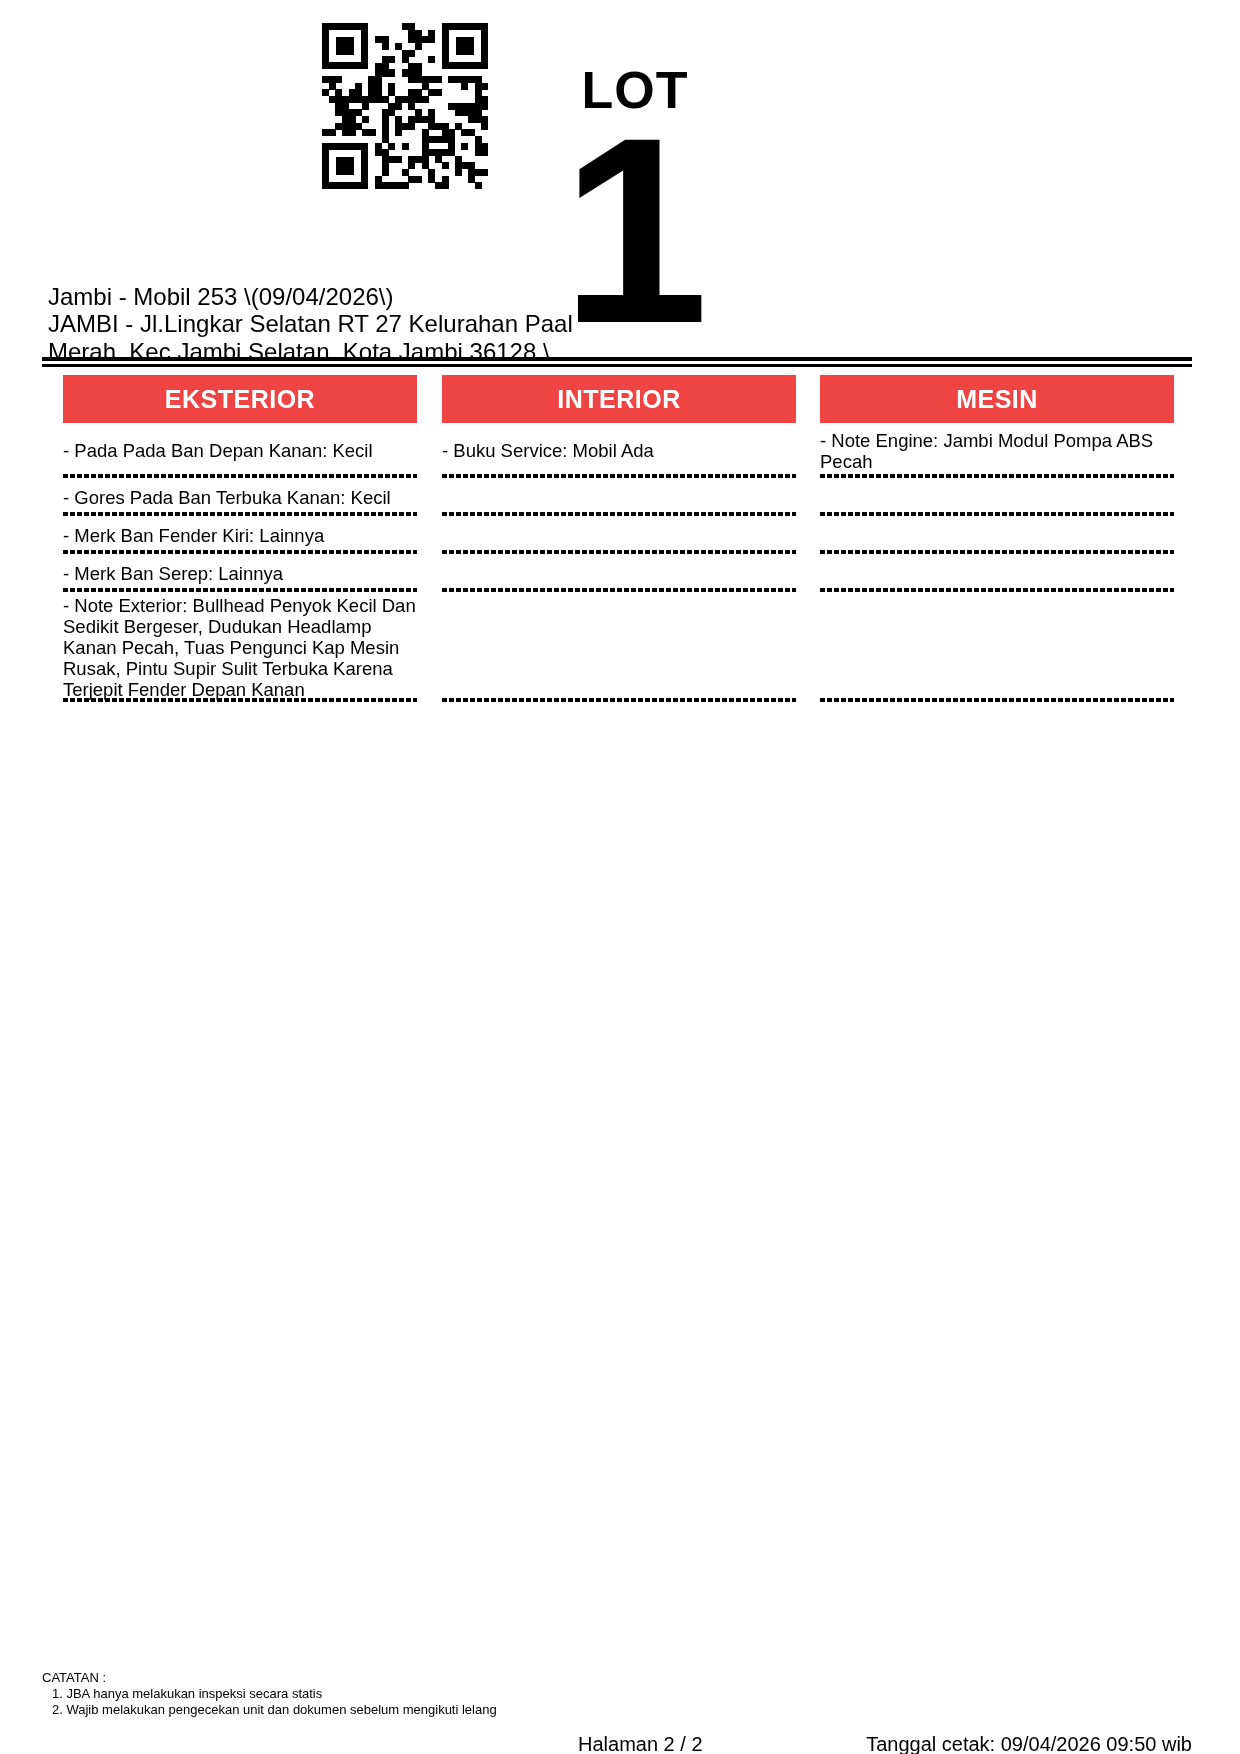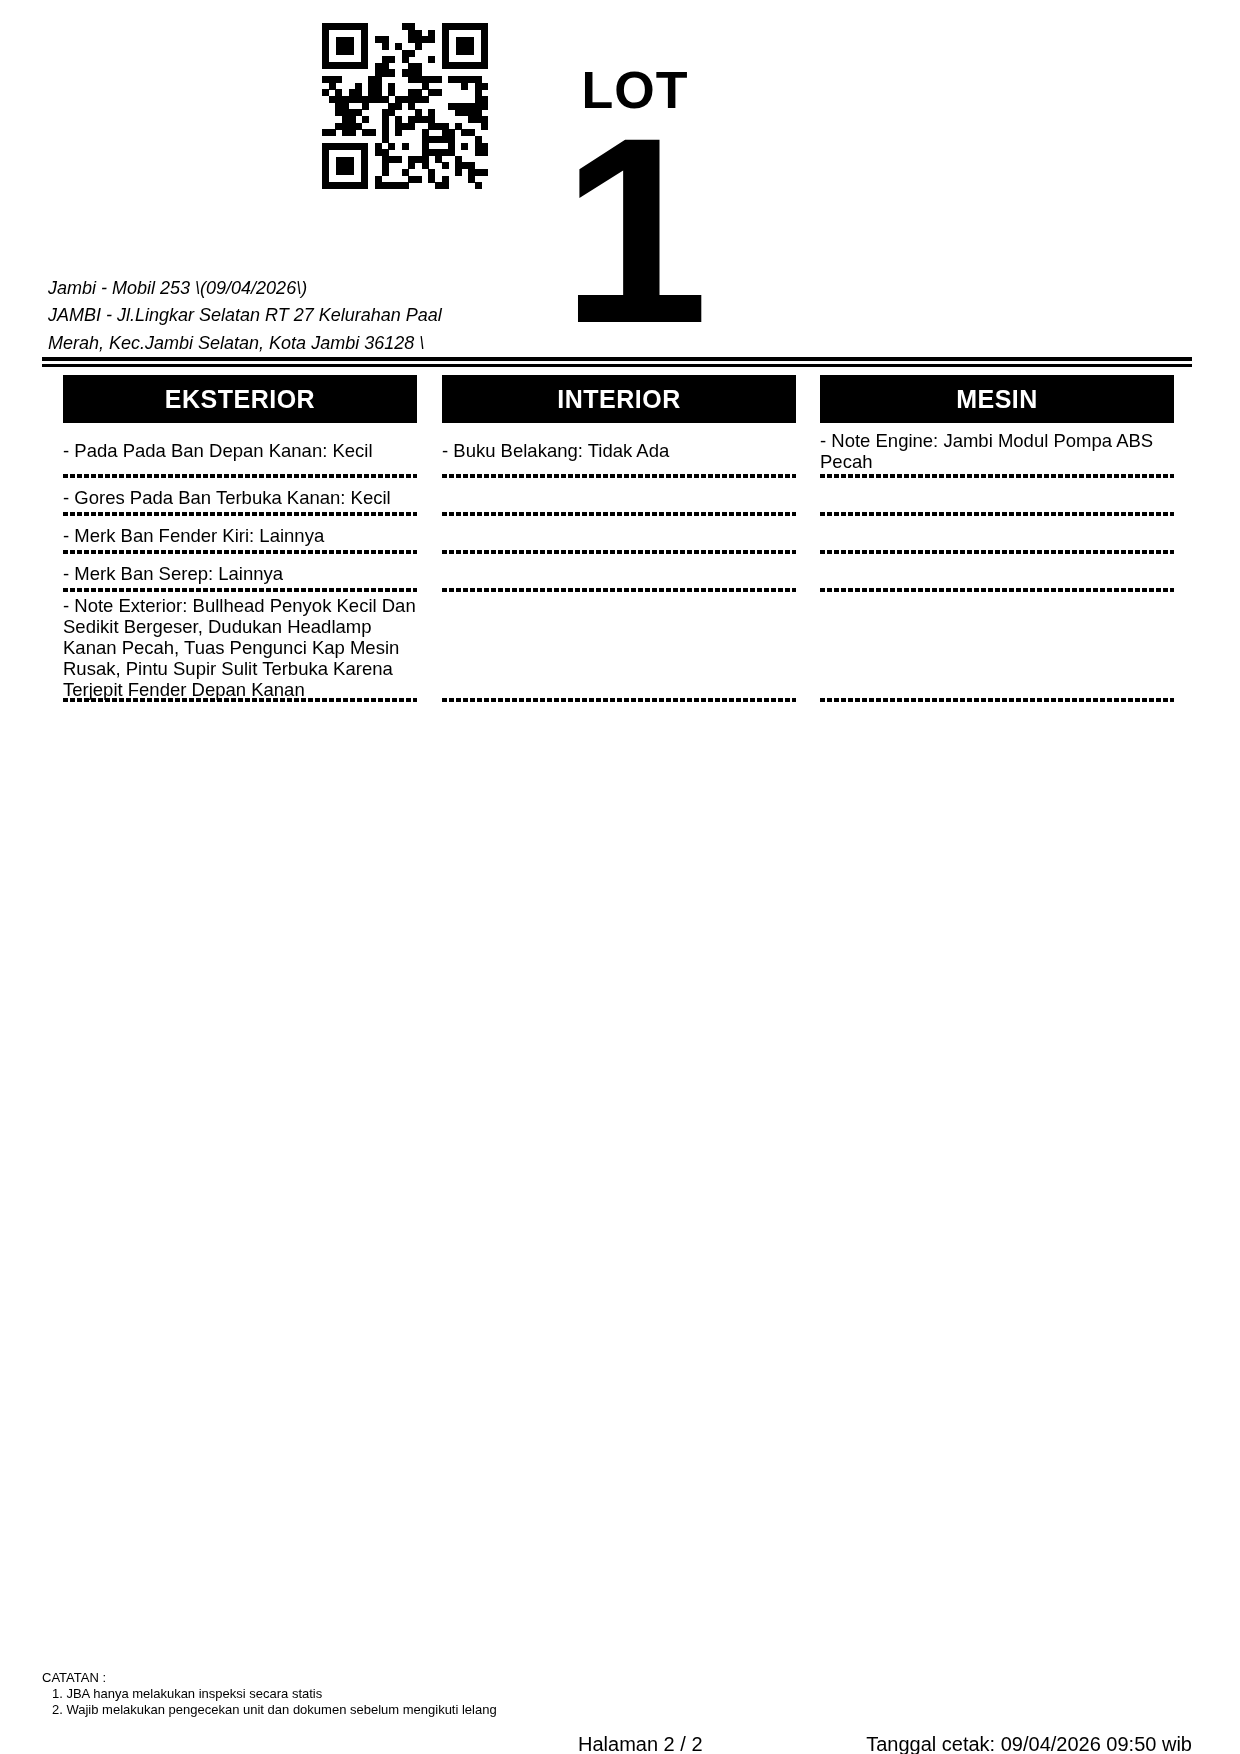--- a/index.html
+++ b/index.html
@@ -67,25 +67,24 @@
     width: 150px;
     text-align: center;
     font-size: 265px;
     font-weight: bold;
     line-height: 1;
   }
 
   .address {
     position: absolute;
     left: 48px;
-    top: 275px;
-    font-size: 18px;
+    top: 283px;
+    font-size: 24px;
     line-height: 27.4px;
     white-space: nowrap;
-    font-style: italic;
   }
 
   .double-rule {
     position: absolute;
     left: 42px;
     top: 357px;
     width: 1150px;
     height: 3px;
     background: #ffffff;
     border-top: 4px solid #000;
@@ -97,21 +96,21 @@
     position: absolute;
     top: 375px;
     width: 354px;
   }
   .col.c1 { left: 63px; }
   .col.c2 { left: 442px; }
   .col.c3 { left: 820px; }
 
   .col-header {
     height: 48px;
-    background: #000000;
+    background: #ef4444;
     color: #ffffff;
     font-size: 25px;
     font-weight: bold;
     letter-spacing: 0.5px;
     display: flex;
     align-items: center;
     justify-content: center;
   }
 
   .row {
@@ -398,21 +397,21 @@
         <span>- Merk Ban Serep: Lainnya</span>
       </div>
     <div class="row r5">
         <span>- Note Exterior: Bullhead Penyok Kecil Dan Sedikit Bergeser, Dudukan Headlamp Kanan Pecah, Tuas Pengunci Kap Mesin Rusak, Pintu Supir Sulit Terbuka Karena Terjepit Fender Depan Kanan</span>
       </div>
   </div>
 
   <div class="col c2">
     <div class="col-header">INTERIOR</div>
     <div class="row r1">
-        <span>- Buku Belakang: Tidak Ada</span>
+        <span>- Buku Service: Mobil Ada</span>
       </div>
     <div class="row rm">
         <span></span>
       </div>
     <div class="row rm">
         <span></span>
       </div>
     <div class="row rm">
         <span></span>
       </div>

